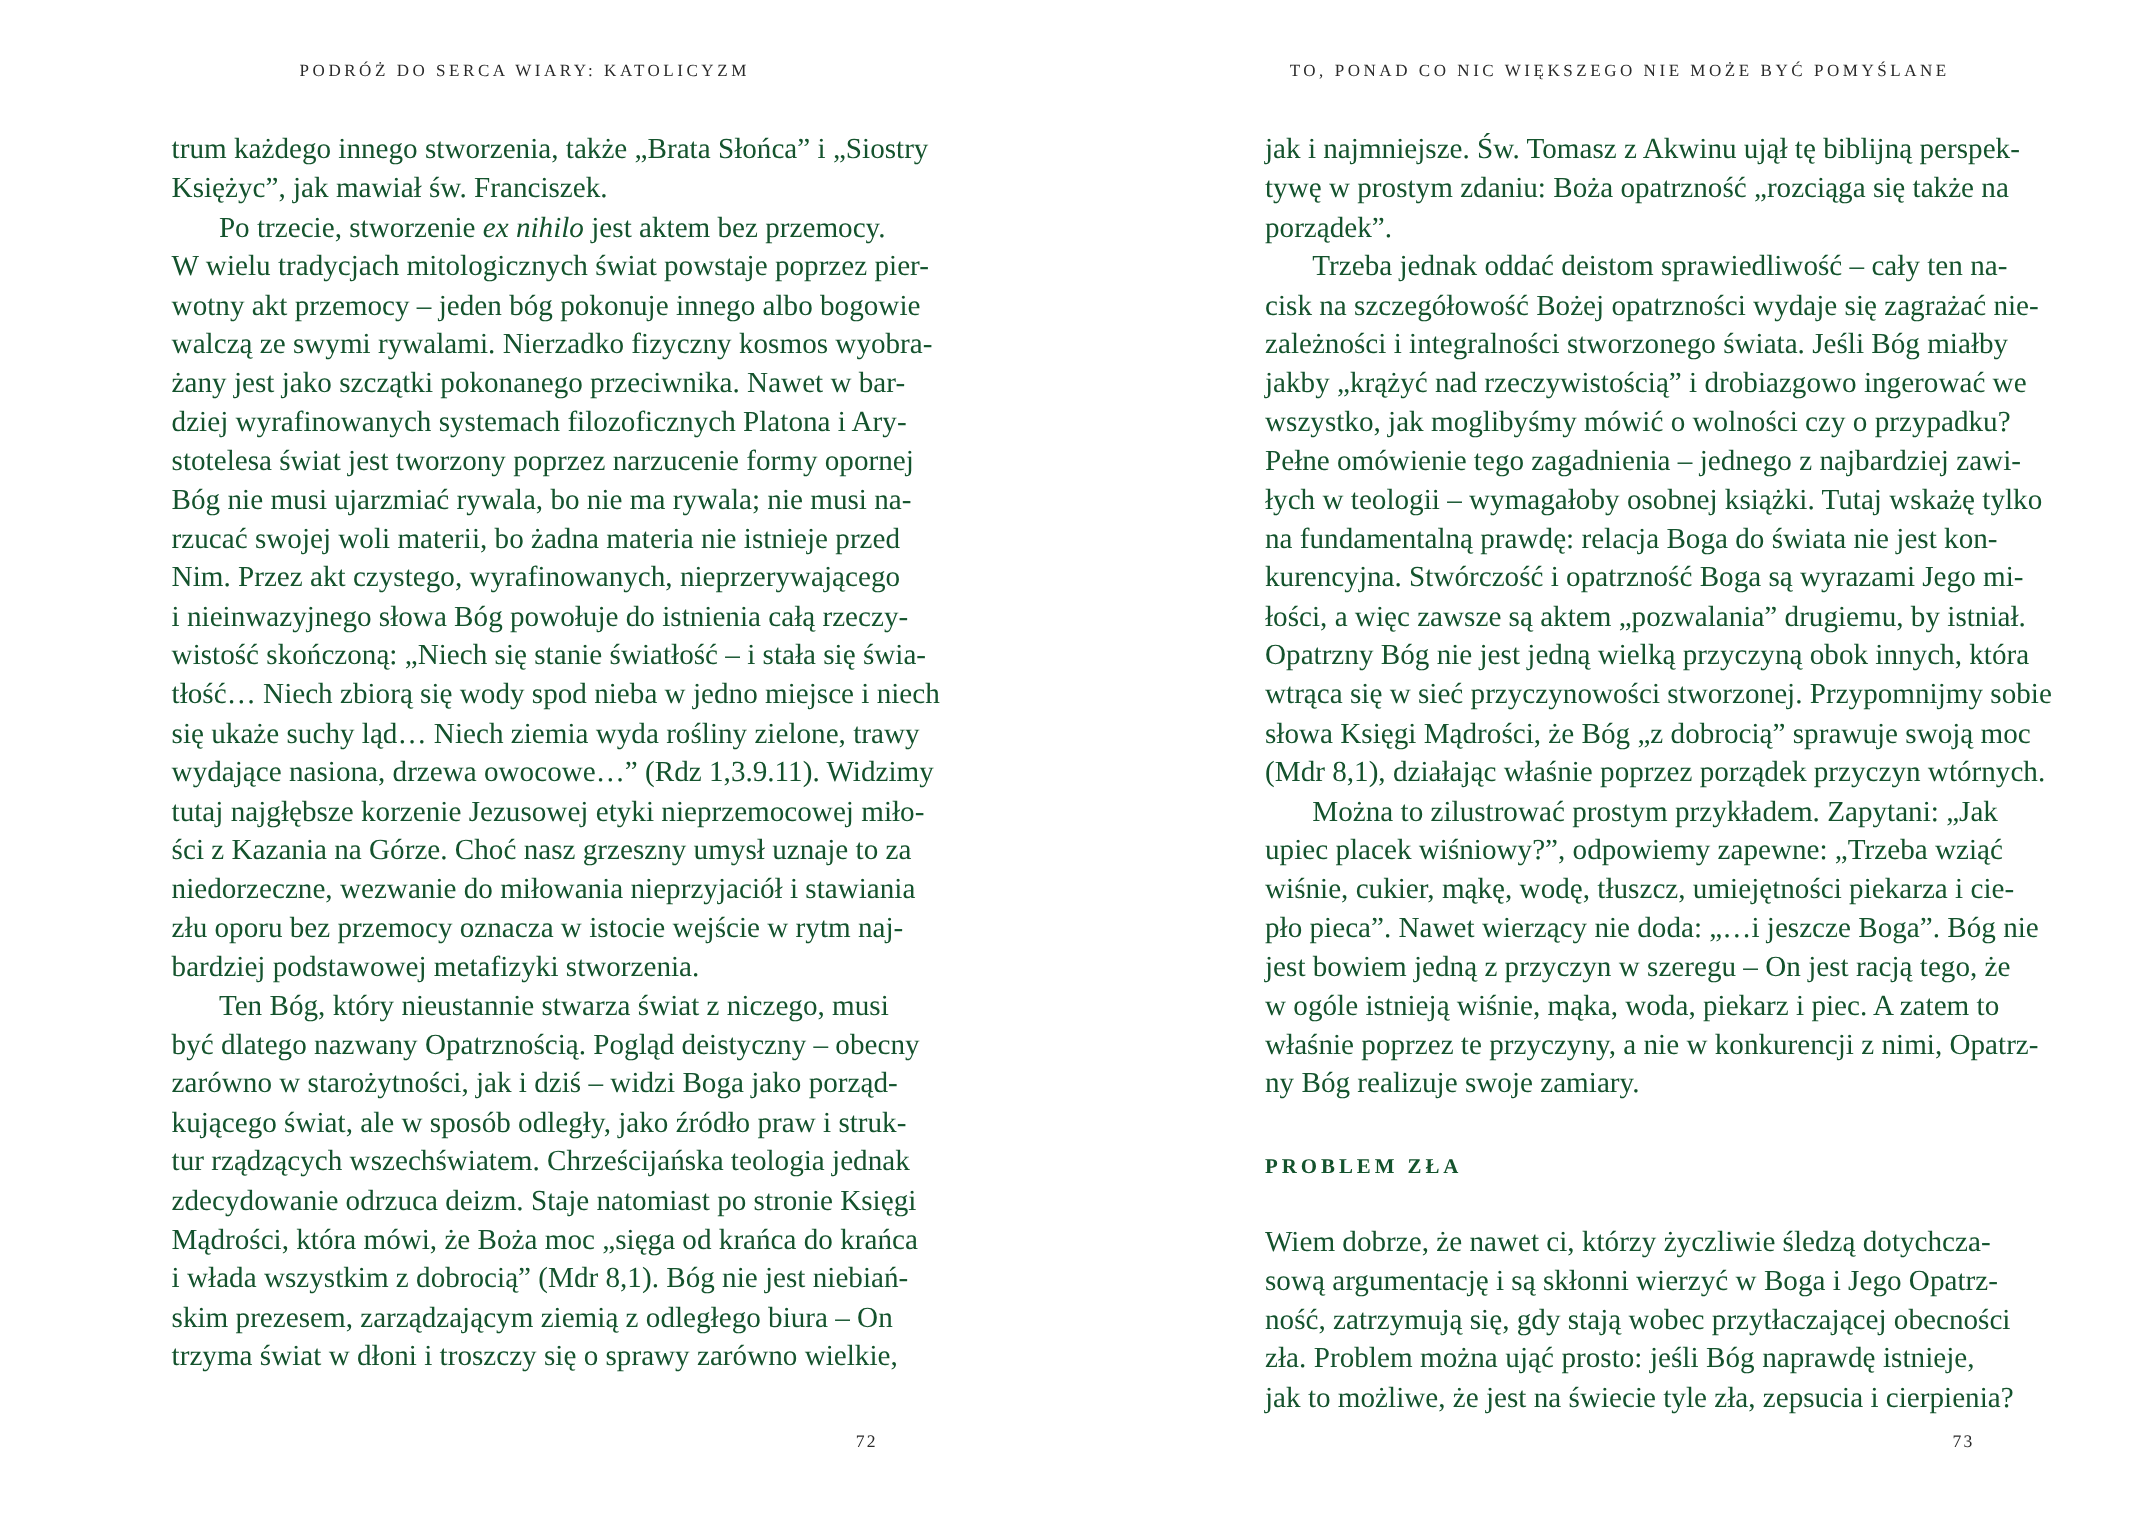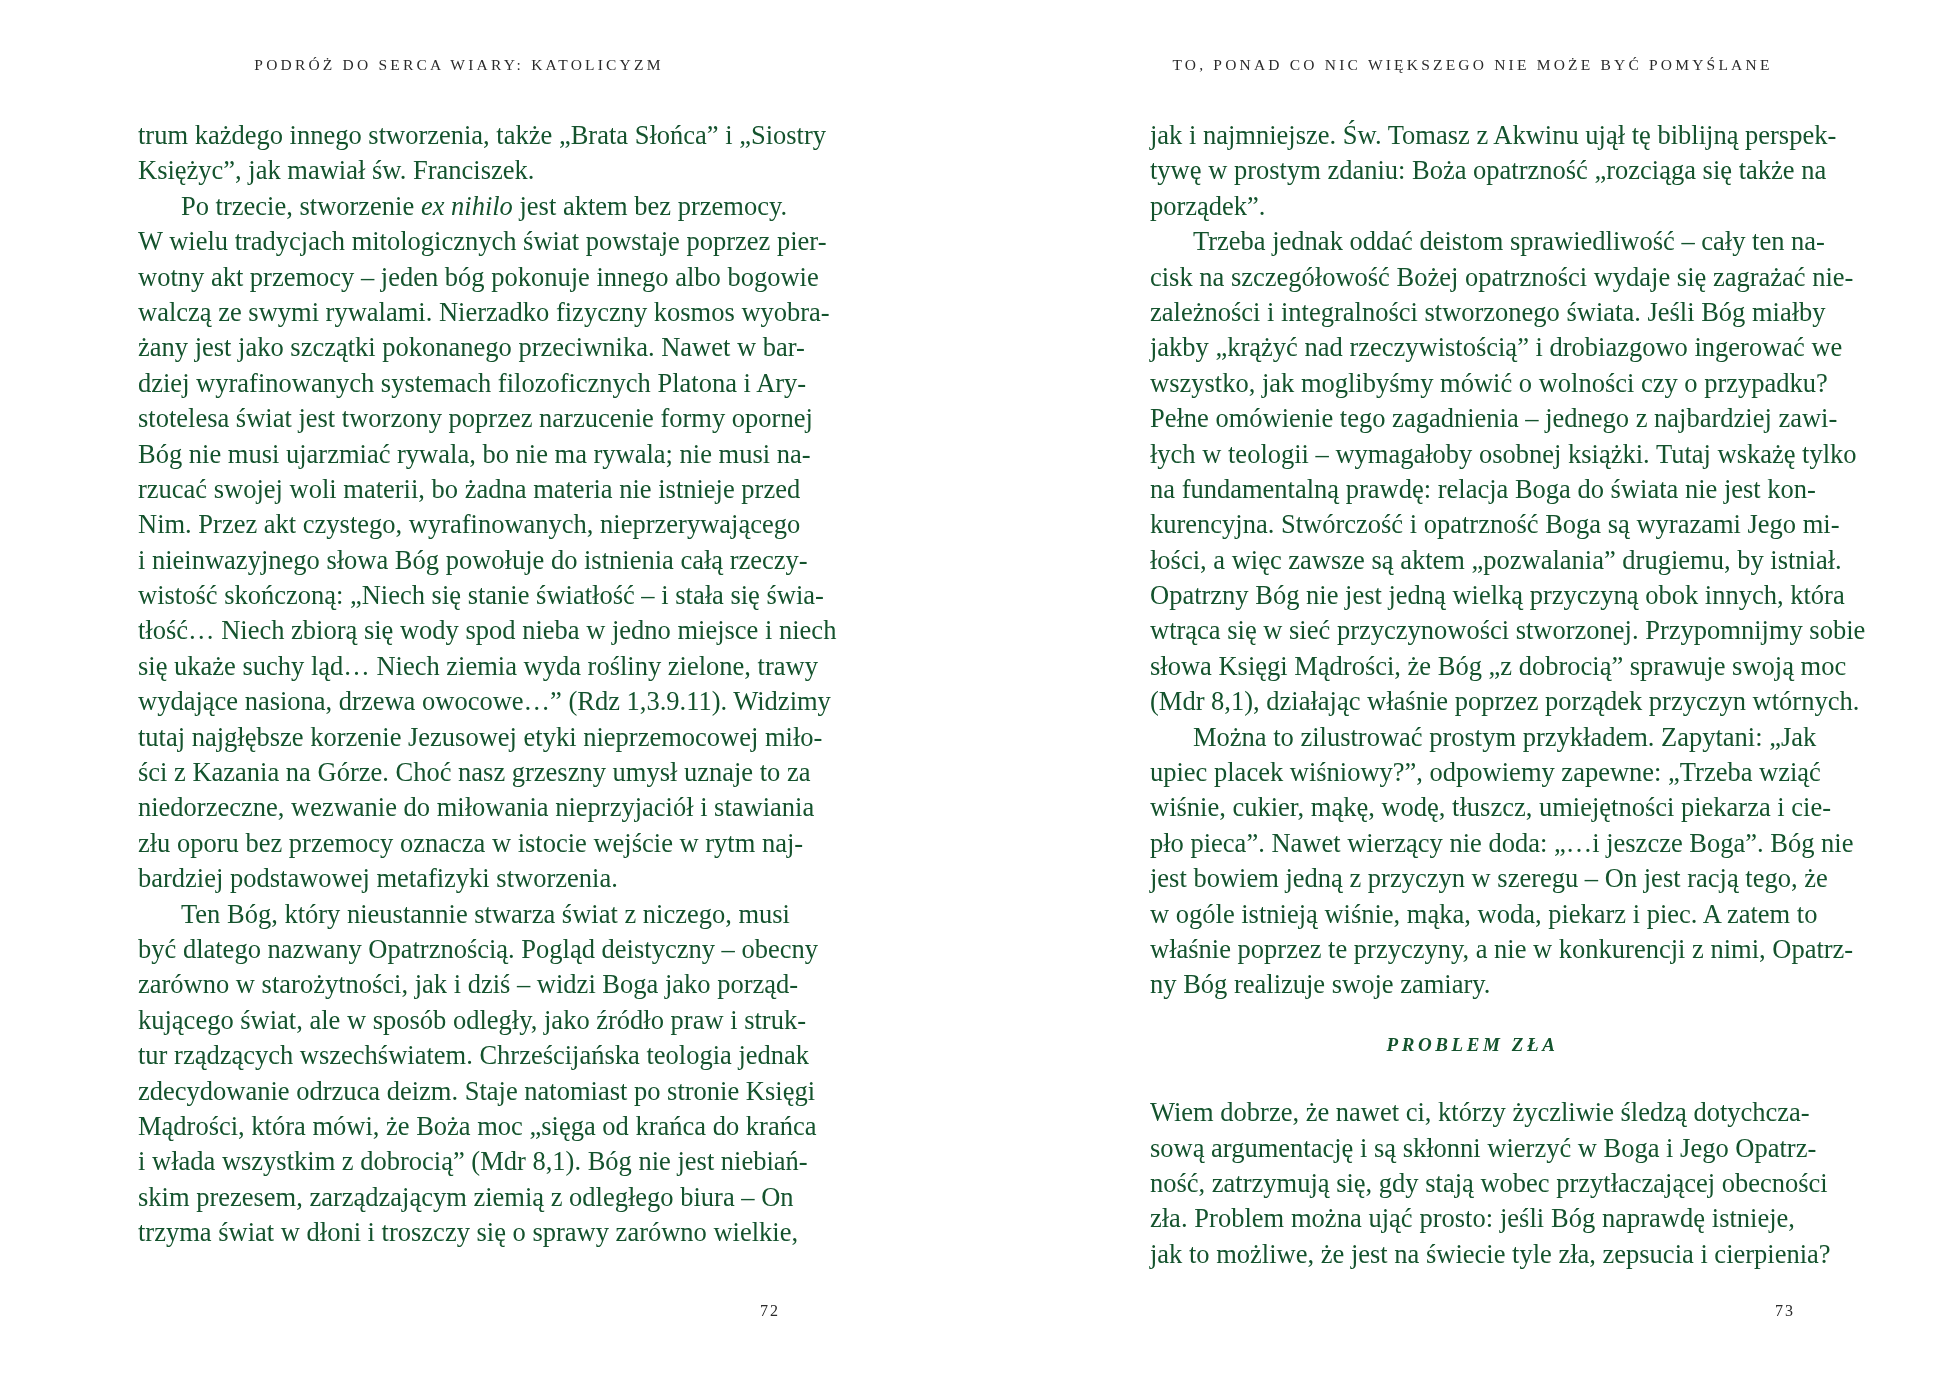--- a/index.html
+++ b/index.html
@@ -1,38 +1,38 @@
 <!DOCTYPE html>
 <html><head>
 <meta charset="utf-8">
 <style>
   html, body { margin: 0; padding: 0; background: #ffffff; }
   body { width: 1949px; height: 1388px; position: relative; overflow: hidden; color: #1a1a1a; }
   .page { position: absolute; top: 0; height: 1388px; }
-  .page-left { left: 138px; width: 642px; }
+  .page-left { left: 156px; width: 642px; }
   .page-right { left: 1150px; width: 645px; }
   .running-head {
     position: absolute; top: 56px; left: 0; width: 100%;
     text-align: center;
     font-family: "Liberation Serif", "DejaVu Serif", serif;
     font-size: 15.5px; letter-spacing: 3.2px; color: #2a2a2a;
   }
   .body-text {
     position: absolute; top: 118px; left: 0; width: 100%;
     font-family: "Liberation Serif", "DejaVu Serif", serif;
     font-size: 26.5px; line-height: 35.4px; color: #14532d;
   }
   .line { display: block; white-space: nowrap; text-align: justify; text-align-last: justify; height: 35.4px; }
   .line.last { text-align-last: left; }
   .line.indent { padding-left: 43px; }
   .line em { font-style: italic; }
   .section-heading {
-    display: block; text-align: center; height: 35.4px;
+    display: block; height: 35.4px;
     font-weight: bold; font-size: 19px; letter-spacing: 3.6px;
-    margin-top: 24px; margin-bottom: 33px; font-style: italic;
+    margin-top: 40px; margin-bottom: 33px;
   }
   .folio {
     position: absolute; top: 1302px; left: 0; width: 100%; text-align: right;
     font-family: "Liberation Serif", "DejaVu Serif", serif;
     font-size: 16px; letter-spacing: 2px; color: #2a2a2a;
   }
 </style>
 </head>
 <body>
 

